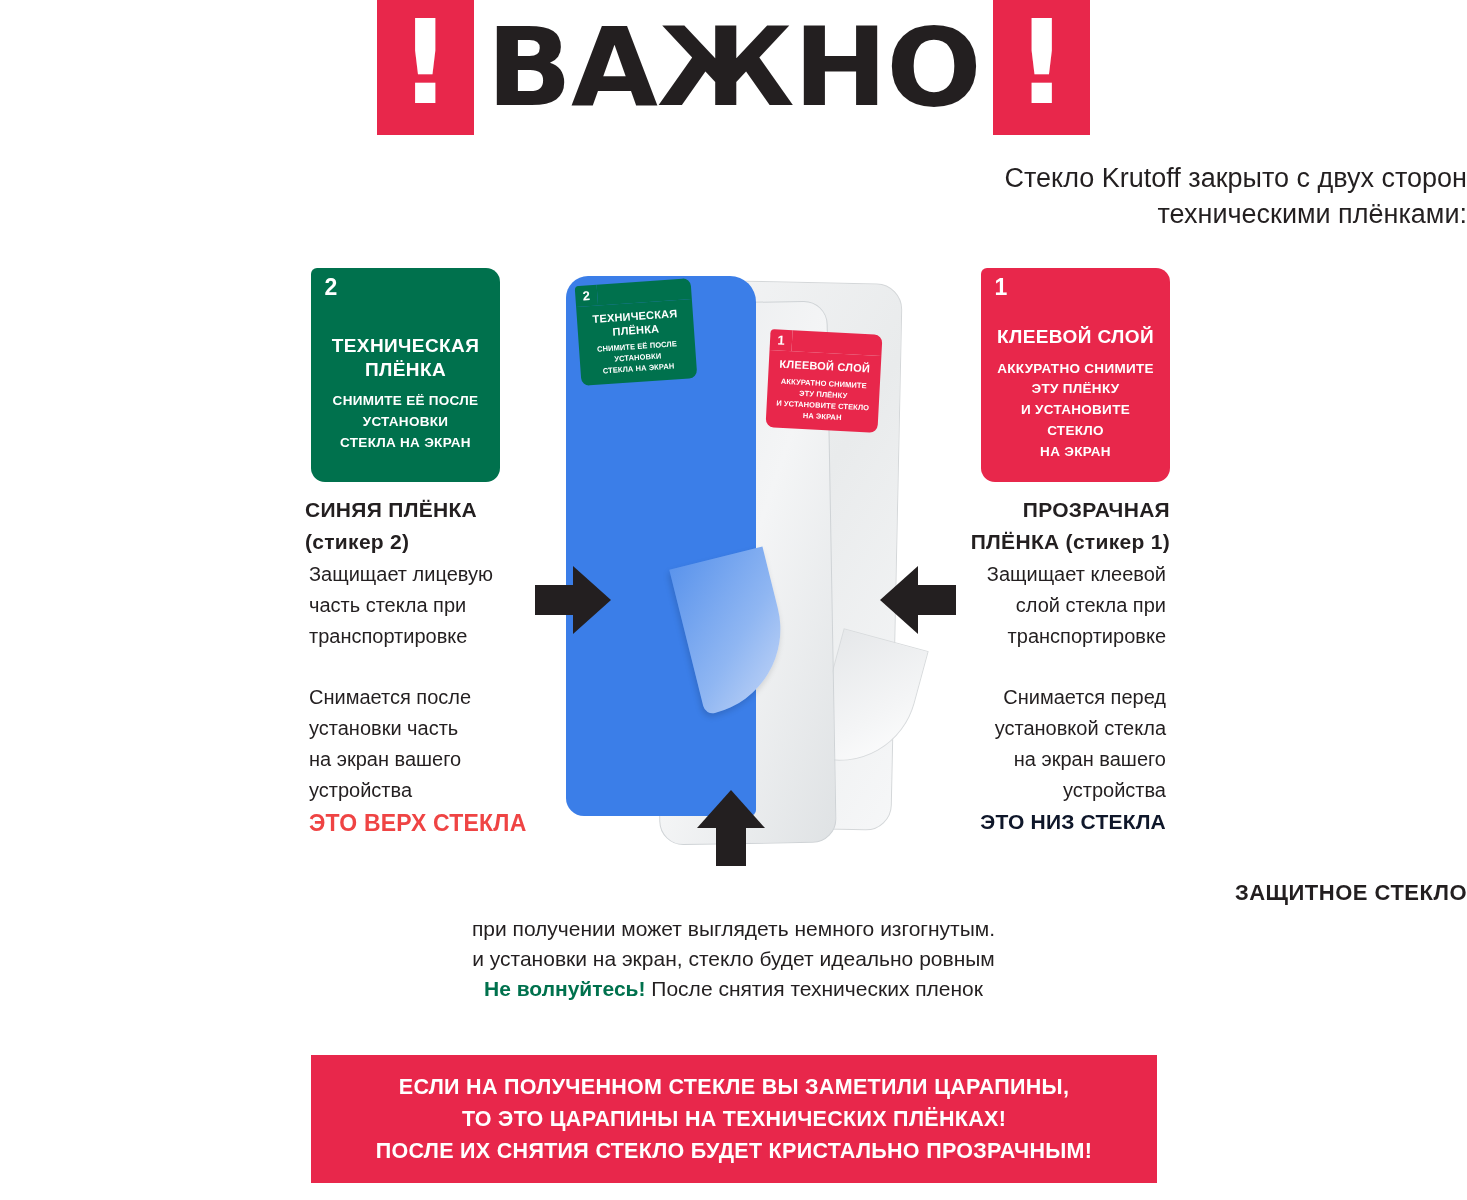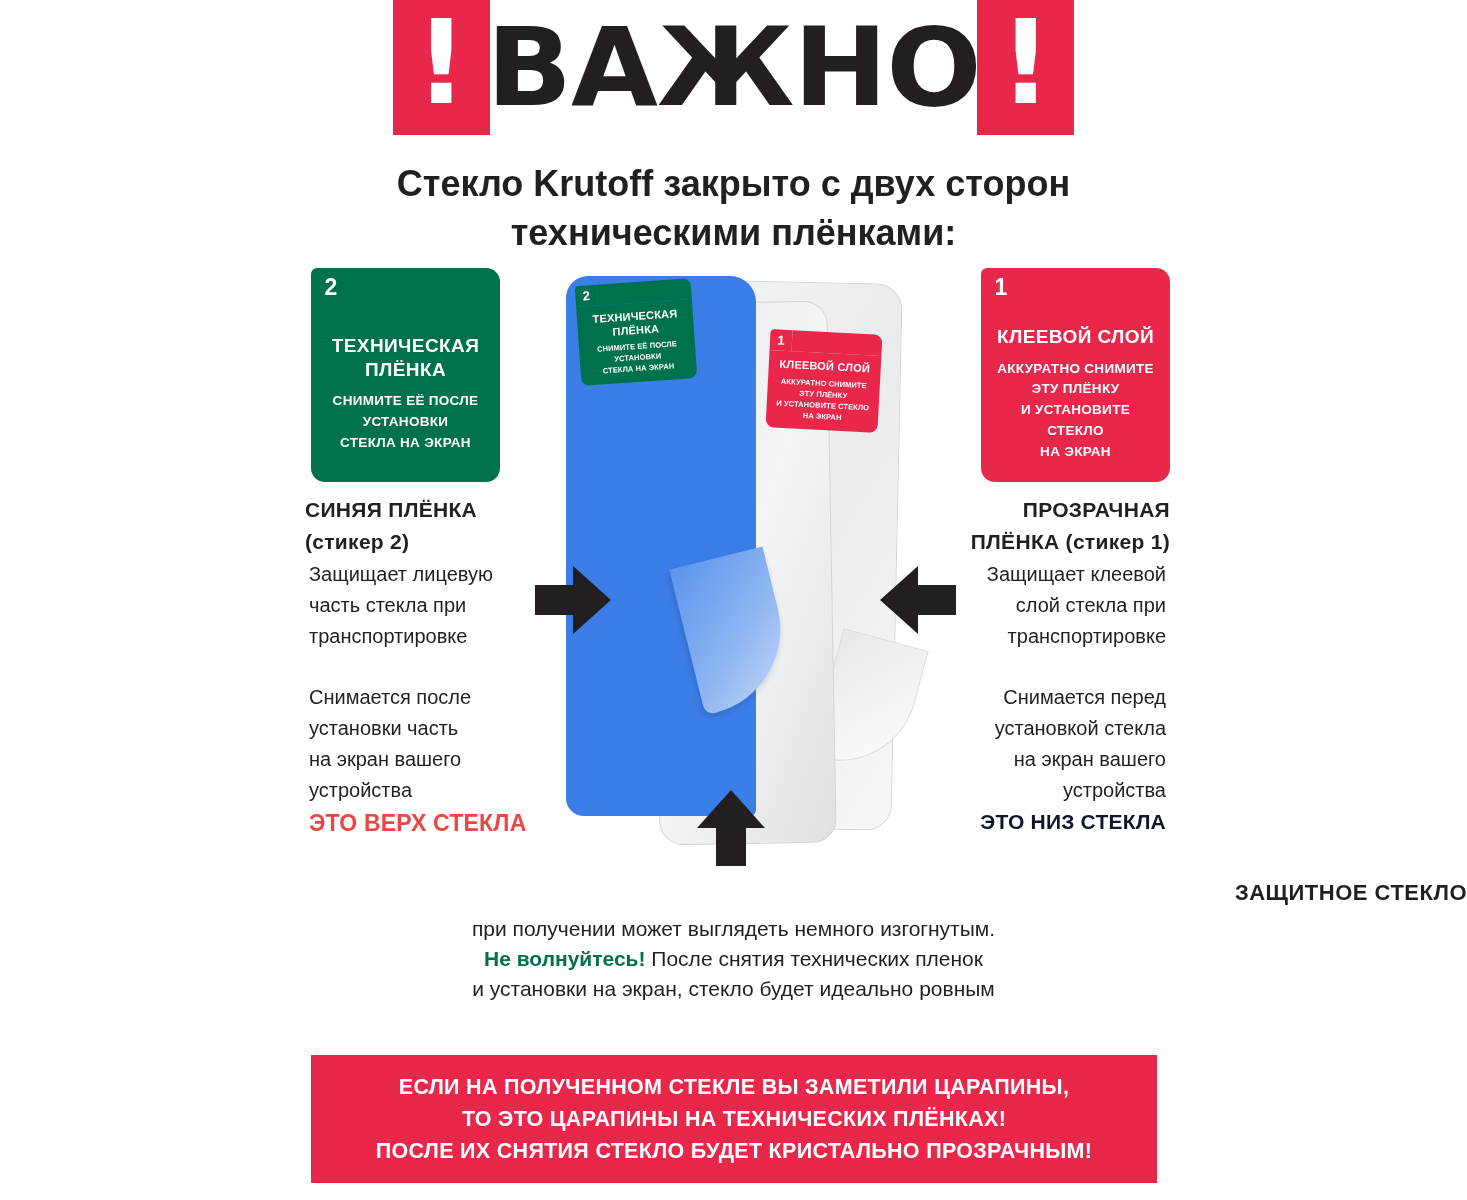--- a/index.html
+++ b/index.html
@@ -39,41 +39,41 @@
     font-weight: bold;
     line-height: 1;
     font-family: "DejaVu Sans", sans-serif;
     transform: translateY(-4px);
   }
   .header-word {
     display: flex;
     align-items: center;
     justify-content: center;
     background: #ffffff;
-    padding: 0 6px;
+    padding: 0 22px;
   }
   .header-word span {
     font-size: 108px;
     font-weight: bold;
     letter-spacing: -1px;
     line-height: 1;
     color: #231f20;
     font-family: "DejaVu Sans", sans-serif;
     transform: scaleX(1.04);
   }
 
   
   .subtitle {
     position: absolute;
     top: 160px;
     left: 0;
     width: 100%;
-    text-align: center;
-    font-size: 36px;
-    font-weight: bold;
+    text-align: right;
+    font-size: 27px;
+    font-weight: normal;
     line-height: 1.35;
     color: #231f20;
   }
 
   
   .badge-card {
     position: absolute;
     color: #ffffff;
     text-align: center;
   }
@@ -406,23 +406,23 @@
   <p>Снимается перед</p>
   <p>установкой стекла</p>
   <p>на экран вашего</p>
   <p>устройства</p>
   <p class="accent-red">ЭТО НИЗ СТЕКЛА</p>
 </div>
 
 <div class="bottom-block">
   <div class="b-head">ЗАЩИТНОЕ СТЕКЛО</div>
   <div class="b-line">при получении может выглядеть немного изгогнутым.</div>
+  <div class="b-line">и установки на экран, стекло будет идеально ровным</div>
   <div class="b-line">
     <span class="b-strong">Не волнуйтесь!</span><span> После снятия технических пленок</span>
   </div>
-  <div class="b-line">и установки на экран, стекло будет идеально ровным</div>
 </div>
 
 <div class="banner">
   <div>ЕСЛИ НА ПОЛУЧЕННОМ СТЕКЛЕ ВЫ ЗАМЕТИЛИ ЦАРАПИНЫ,</div>
   <div>ТО ЭТО ЦАРАПИНЫ НА ТЕХНИЧЕСКИХ ПЛЁНКАХ!</div>
   <div>ПОСЛЕ ИХ СНЯТИЯ СТЕКЛО БУДЕТ КРИСТАЛЬНО ПРОЗРАЧНЫМ!</div>
 </div>
 
 </body></html>

